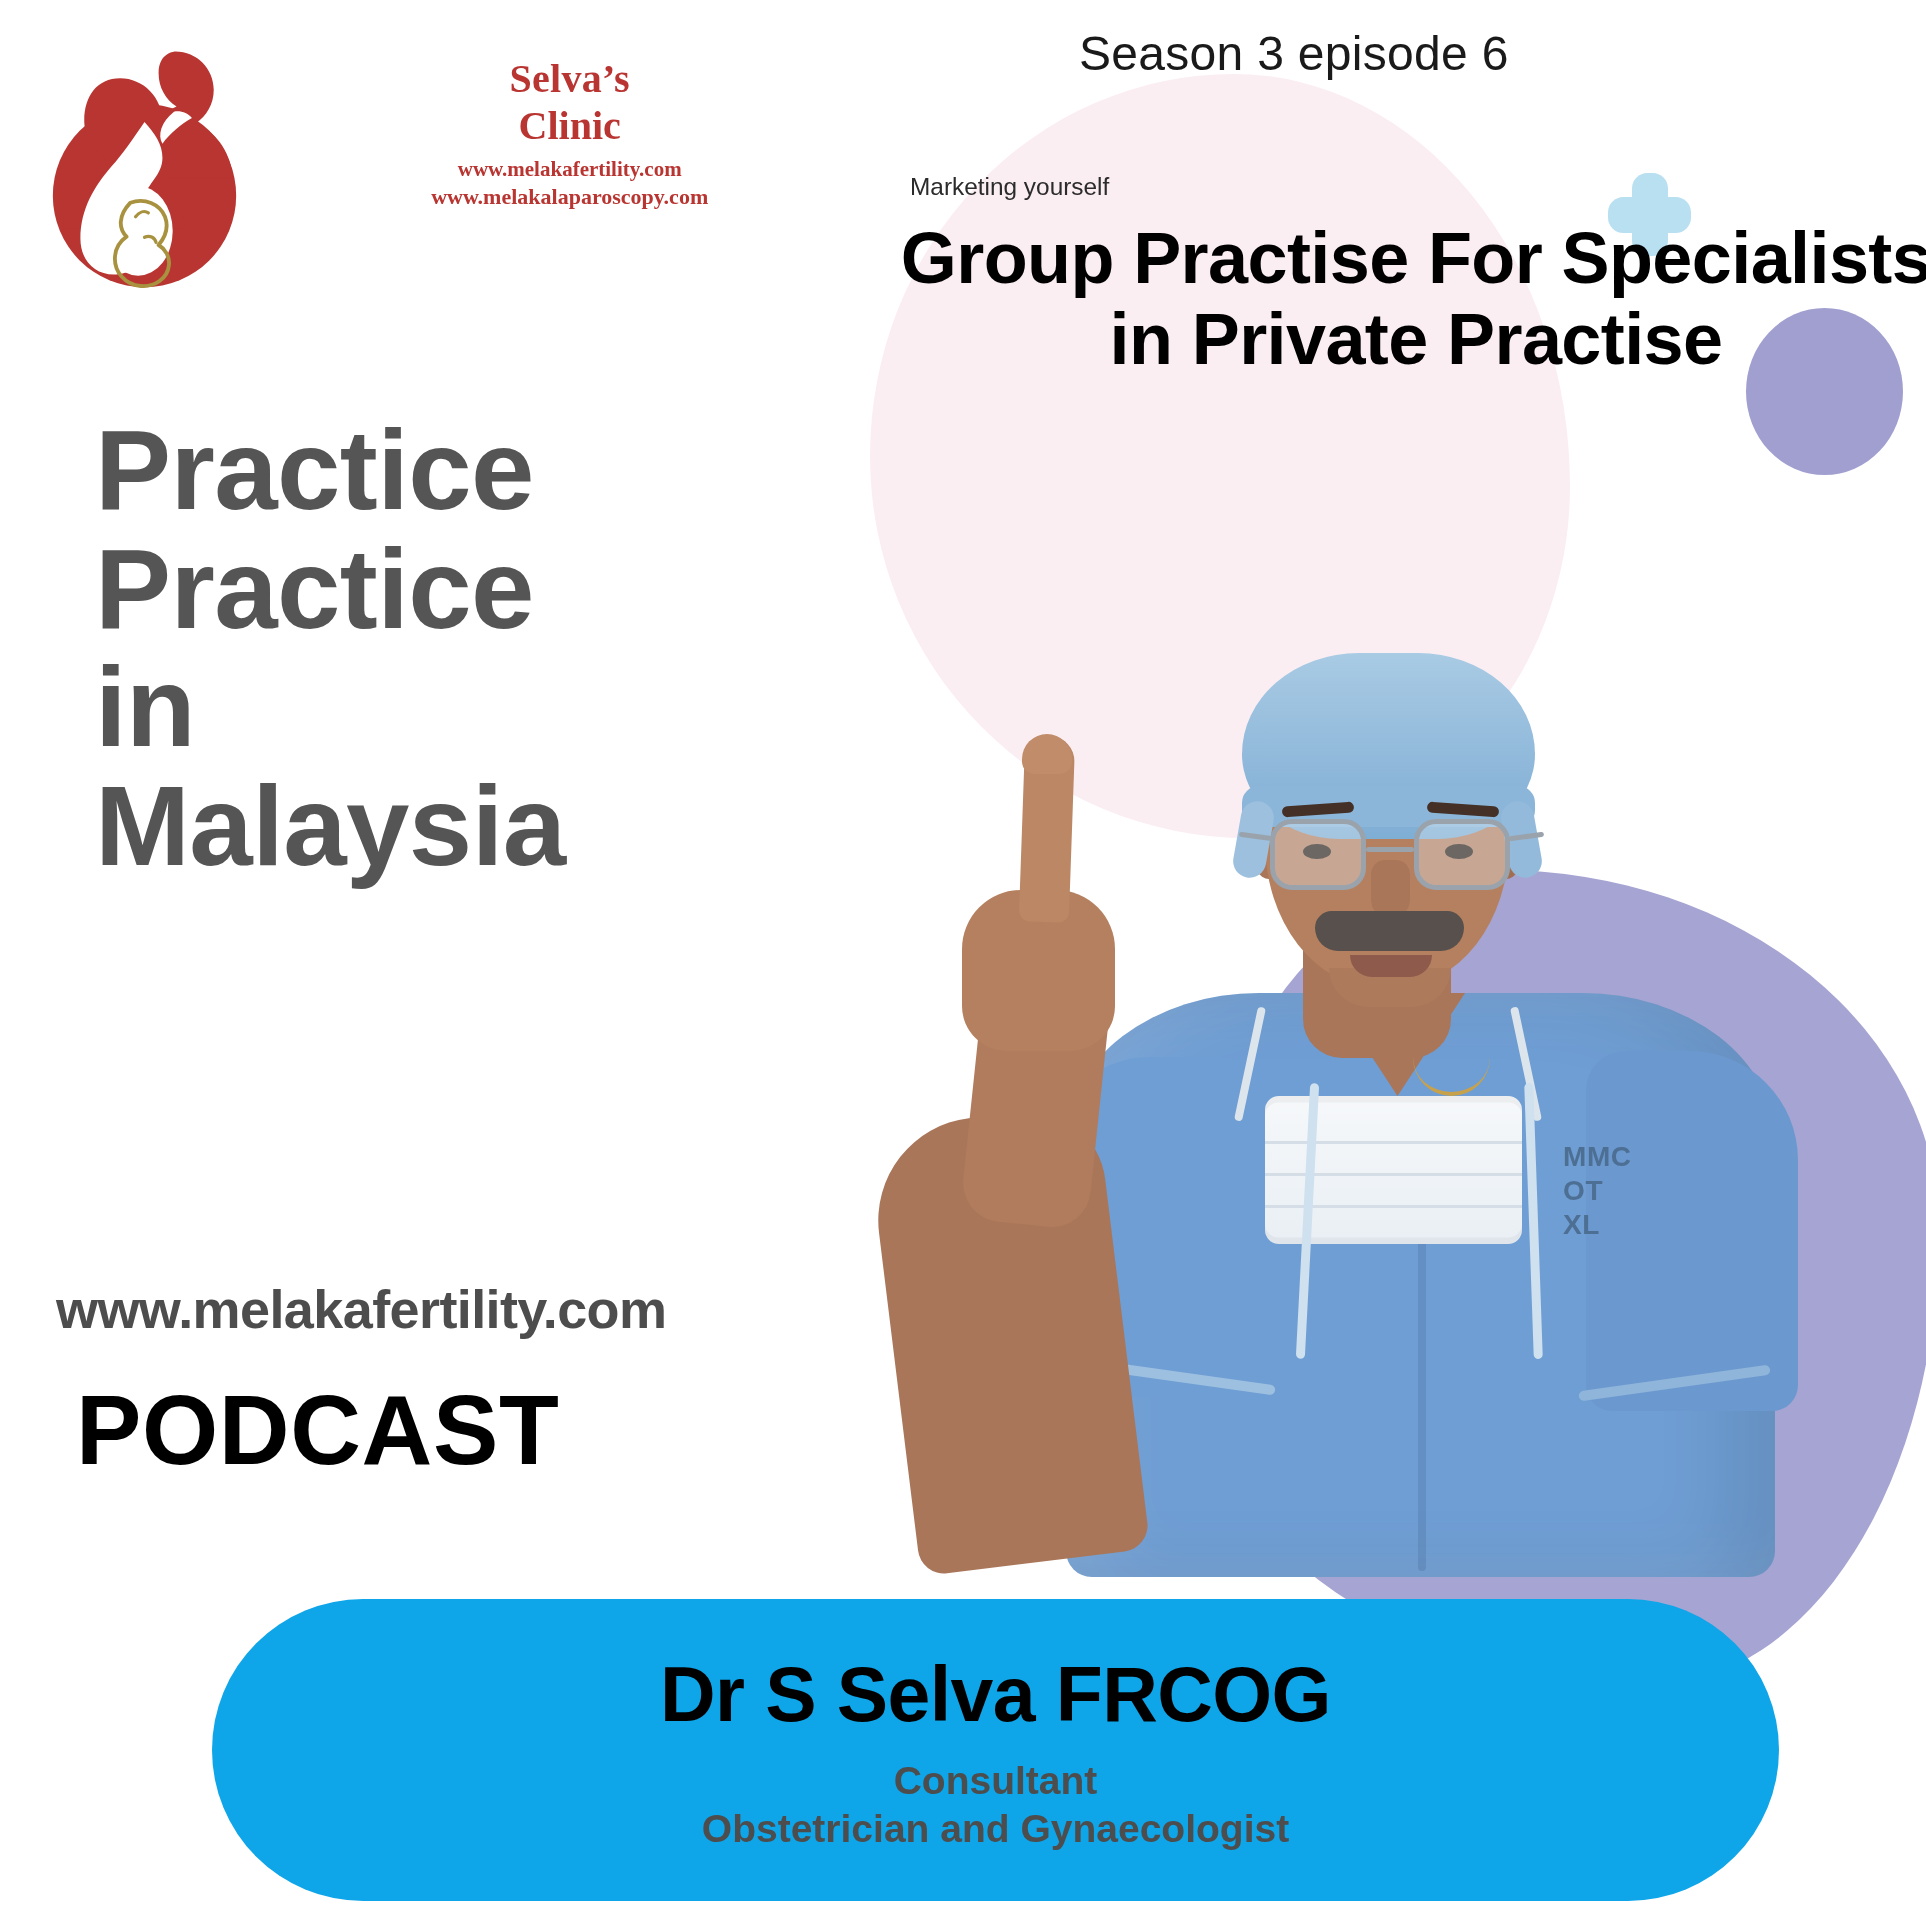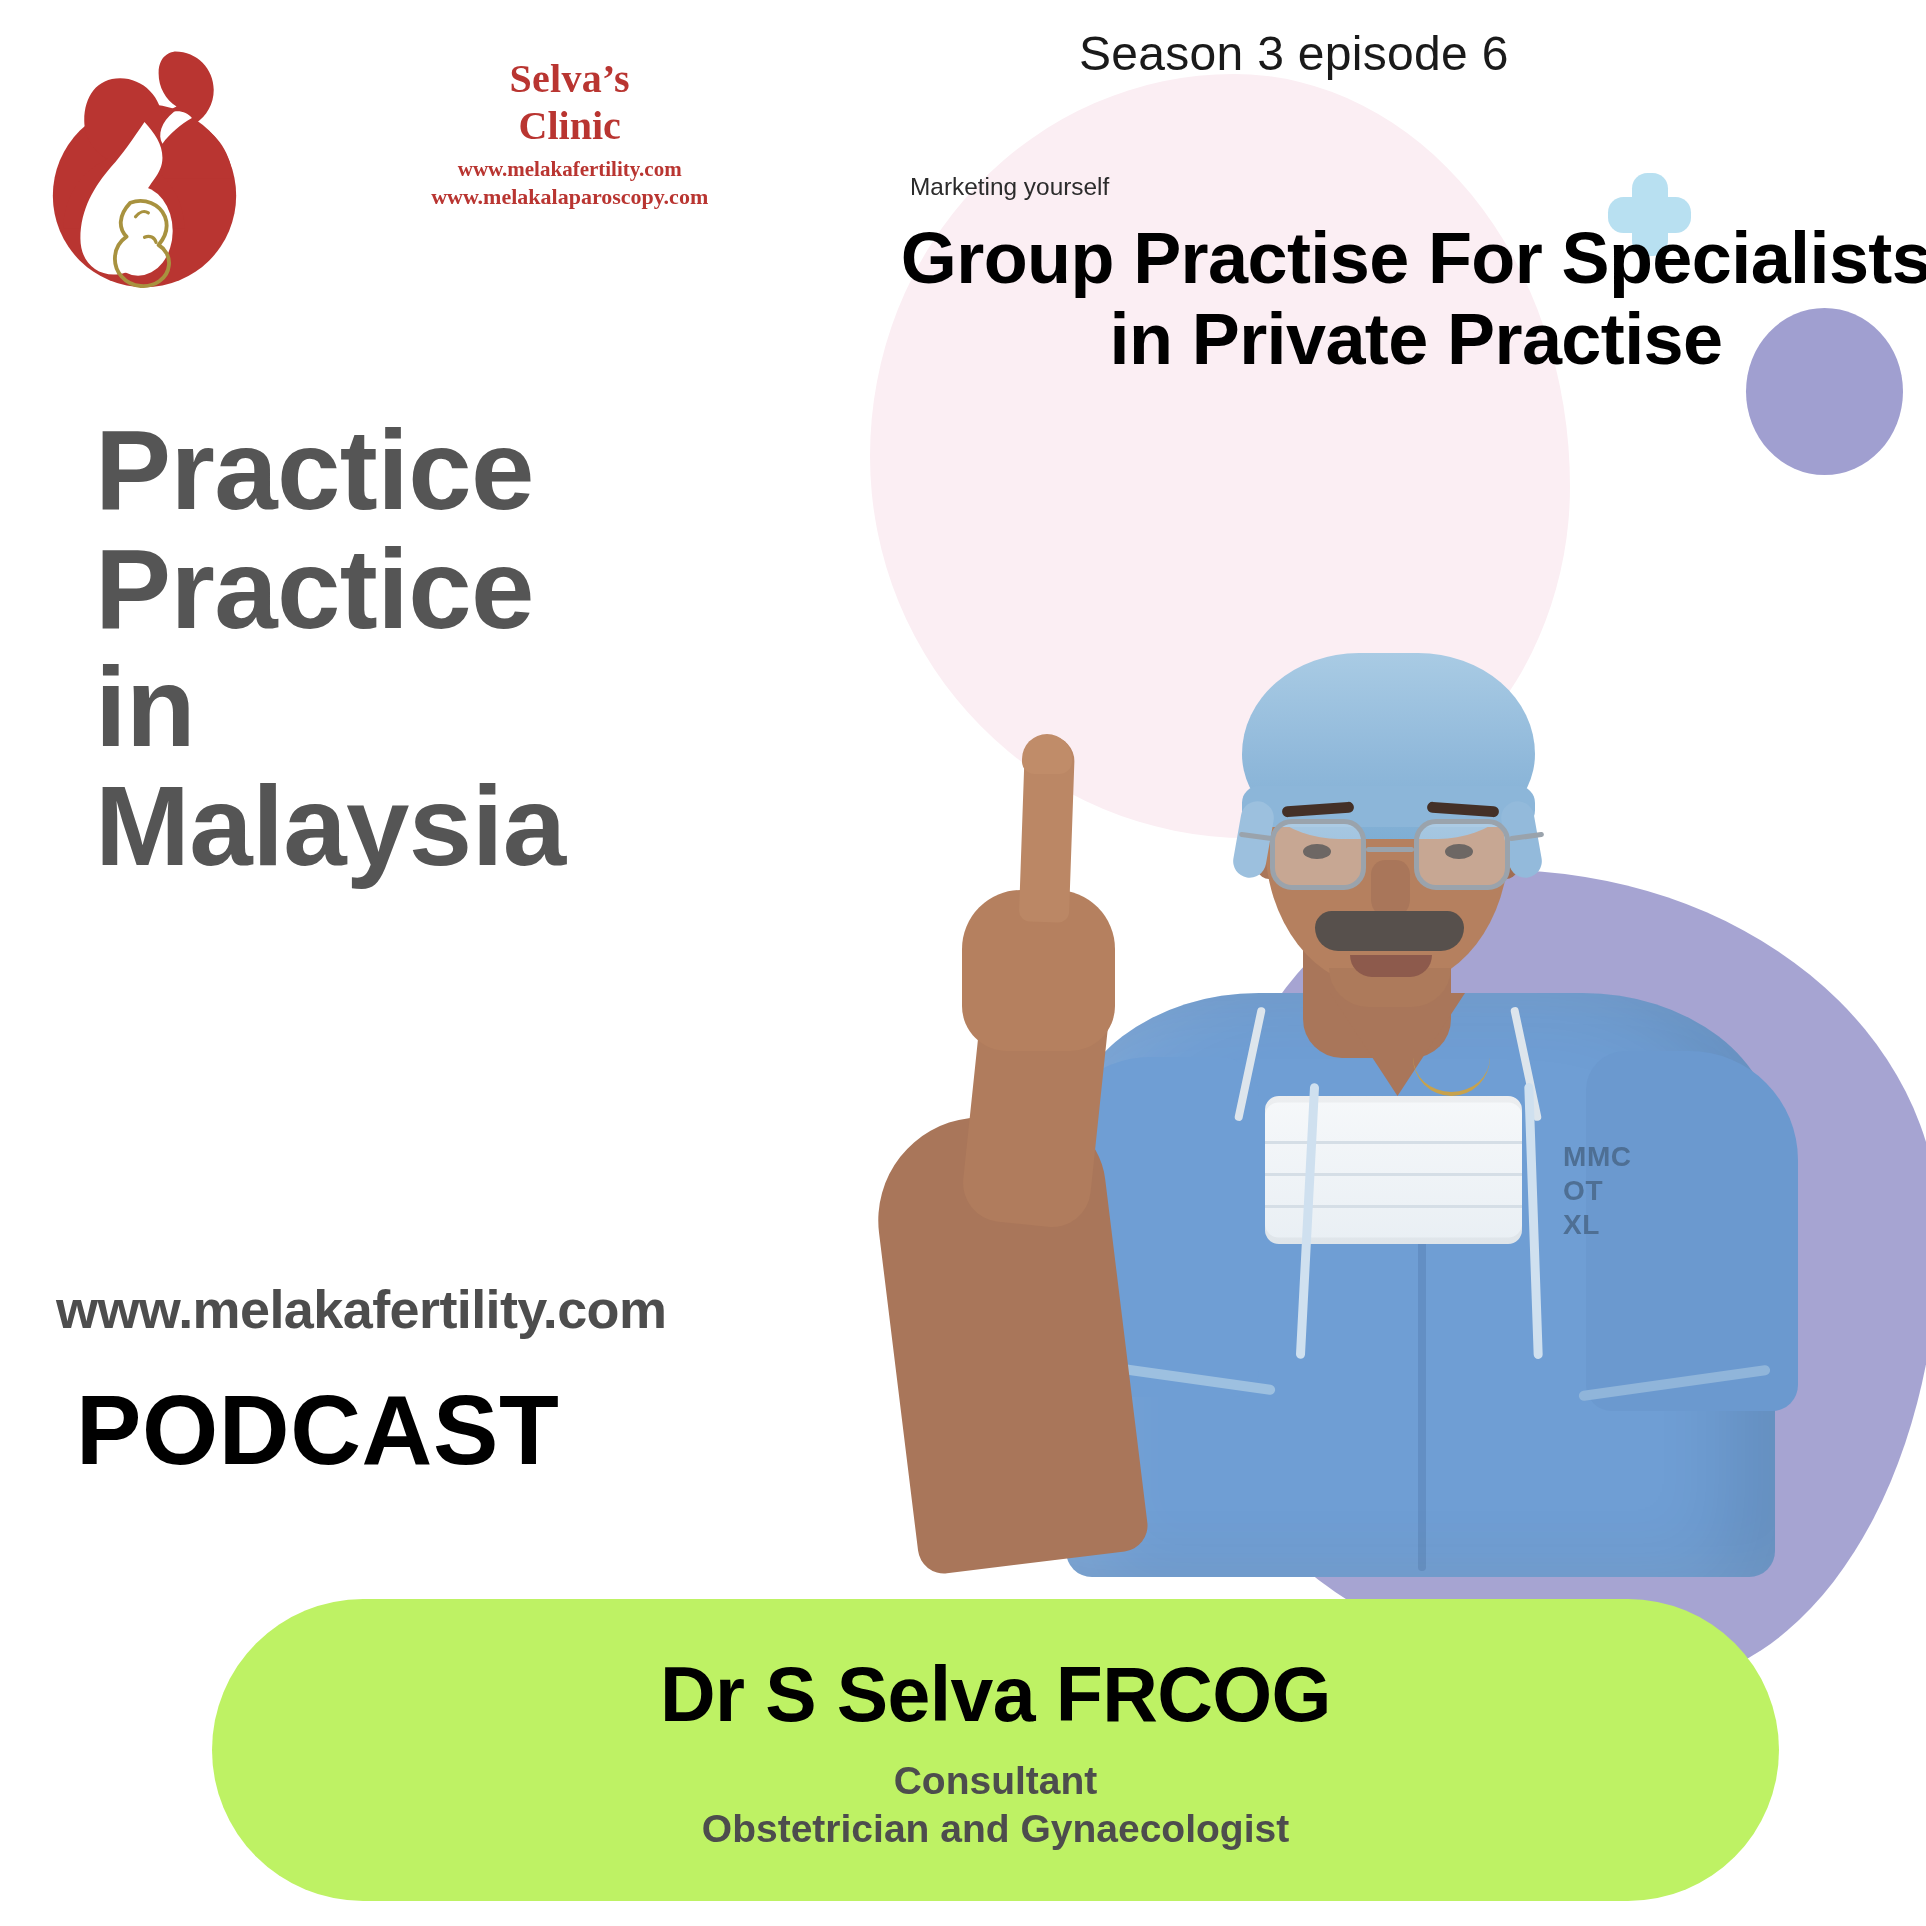--- a/index.html
+++ b/index.html
@@ -260,21 +260,21 @@
   .sleeve-l { left:229px; top:764px; width:193px; height:10.3px; background:#9dc0e0; border-radius:5.1px; transform:rotate(8deg); }
   .sleeve-r { left:724px; top:770px; width:193px; height:10.3px; background:#90b5da; border-radius:5.1px; transform:rotate(-8deg); }
   .center-crease { left:564px; top:629px; width:7.7px; height:334px; background:rgba(40,70,110,.16); border-radius:3.9px; }
   .gold-chain { left:559px; top:443px; width:77px; height:45px; border-bottom:4.5px solid #c8a24b; border-radius:0 0 39px 39px; }
 
   
   #name-pill {
     position:absolute;
     left:212px; top:1599px;
     width:1567px; height:302px;
-    background:#bef264;
+    background:#0ea5e9;
     border-radius:161px;
     z-index:8;
     display:flex;
     flex-direction:column;
     align-items:center;
     justify-content:center;
     padding-top:6.4px;
   }
   #doctor-name {
     color:#000000;

